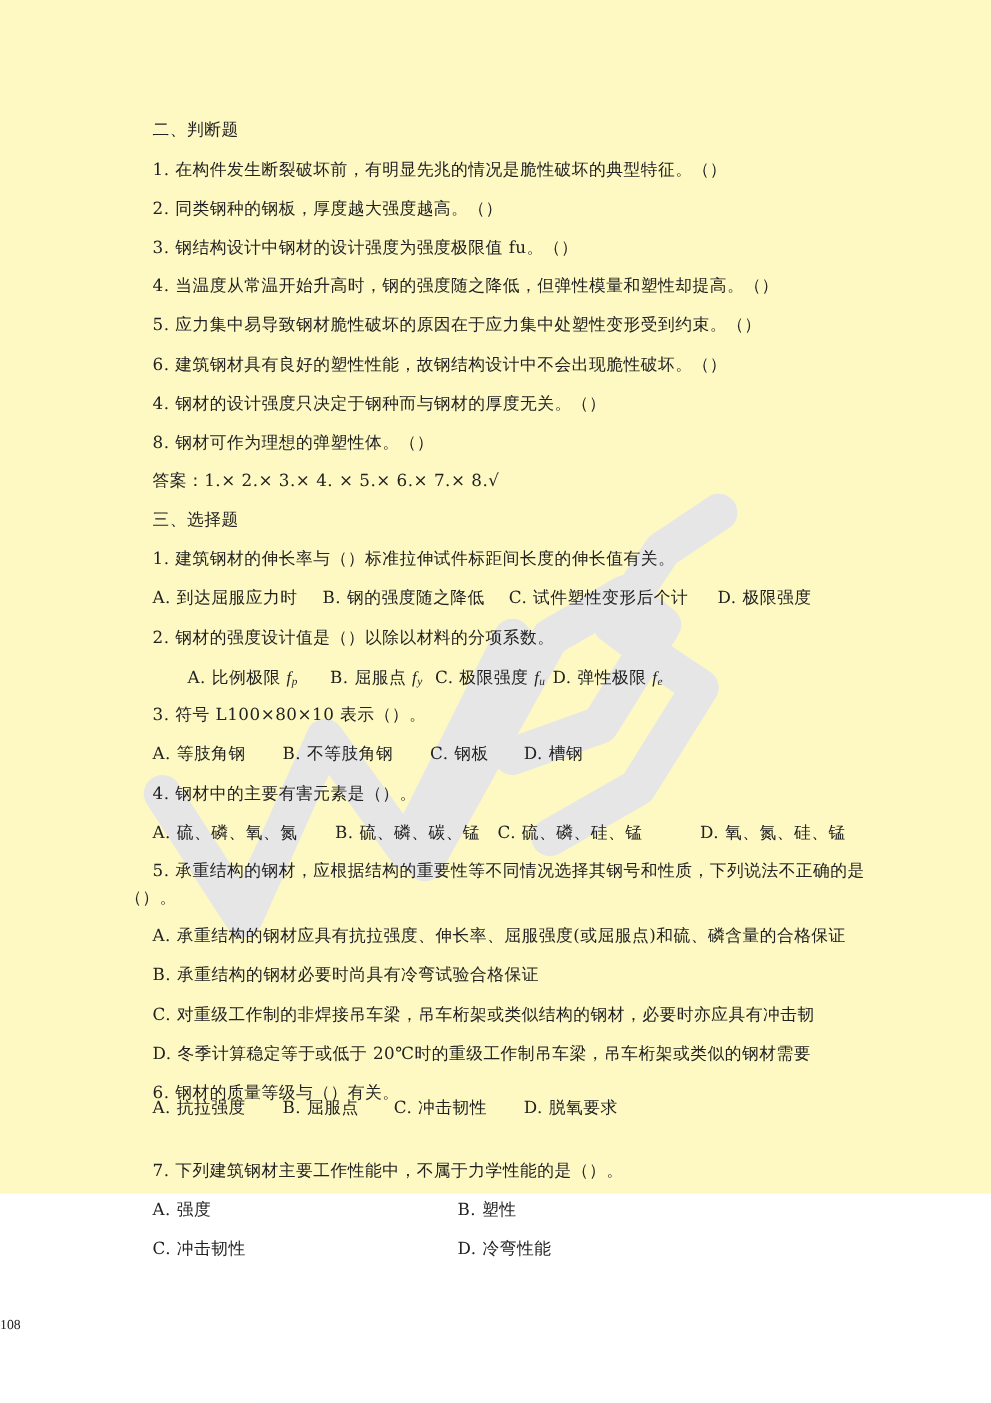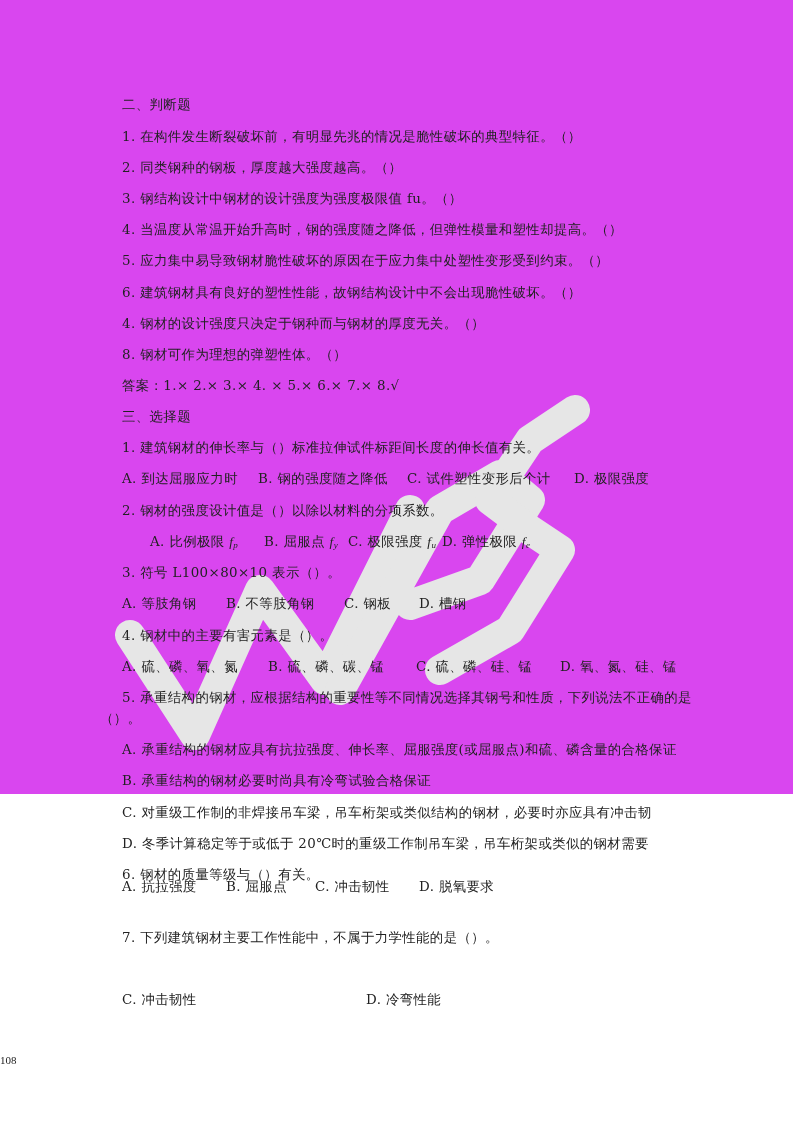--- a/index.html
+++ b/index.html
@@ -1,21 +1,21 @@
 <!DOCTYPE html>
 <html><head>
   <meta charset="utf-8">
   <style>
     html, body { margin: 0; padding: 0; background: #ffffff; }
     body {
       width: 793px; height: 1122px; position: relative; overflow: hidden;
       font-family: "DejaVu Serif", "Liberation Serif", serif;
       color: #222222;
     }
-    .page { position: absolute; left: 0; top: 0; width: 793px; height: 794px; background: #d946ef; }
+    .page { position: absolute; left: 0; top: 0; width: 793px; height: 955px; background: #fef9c3; }
     .watermark {
       position: absolute; left: 110px; top: 390px; width: 480px; height: 360px;
       pointer-events: none; z-index: 0;
     }
     .line {
       position: absolute; left: 122px; font-size: 13.4px; line-height: 18px;
       white-space: nowrap; z-index: 1; letter-spacing: 0.4px;
     }
     .line.wrap-cont { left: 100px; }
     .opt { position: absolute; white-space: nowrap; }
@@ -76,39 +76,43 @@
     <span class="opt" style="left:0">A. 等肢角钢</span>
     <span class="opt" style="left:104px">B. 不等肢角钢</span>
     <span class="opt" style="left:222px">C. 钢板</span>
     <span class="opt" style="left:297px">D. 槽钢</span>
   </div>
 
   <div class="line" style="top:627px">4. 钢材中的主要有害元素是（）。</div>
   <div class="line" style="top:658px; width:560px; height:18px;">
     <span class="opt" style="left:0">A. 硫、磷、氧、氮</span>
     <span class="opt" style="left:146px">B. 硫、磷、碳、锰</span>
-    <span class="opt" style="left:294px">C. 硫、磷、硅、锰</span>
+    <span class="opt" style="left:276px">C. 硫、磷、硅、锰</span>
     <span class="opt" style="left:438px">D. 氧、氮、硅、锰</span>
   </div>
 
   <div class="line" style="top:689px">5. 承重结构的钢材，应根据结构的重要性等不同情况选择其钢号和性质，下列说法不正确的是</div>
   <div class="line wrap-cont" style="top:710px">（）。</div>
   <div class="line" style="top:741px">A. 承重结构的钢材应具有抗拉强度、伸长率、屈服强度(或屈服点)和硫、磷含量的合格保证</div>
   <div class="line" style="top:772px">B. 承重结构的钢材必要时尚具有冷弯试验合格保证</div>
   <div class="line" style="top:804px">C. 对重级工作制的非焊接吊车梁，吊车桁架或类似结构的钢材，必要时亦应具有冲击韧</div>
   <div class="line" style="top:835px">D. 冬季计算稳定等于或低于 20℃时的重级工作制吊车梁，吊车桁架或类似的钢材需要</div>
 
   <div class="line" style="top:866px">6. 钢材的质量等级与（）有关。</div>
   <div class="line" style="top:878px; width:560px; height:18px;">
     <span class="opt" style="left:0">A. 抗拉强度</span>
     <span class="opt" style="left:104px">B. 屈服点</span>
     <span class="opt" style="left:193px">C. 冲击韧性</span>
     <span class="opt" style="left:297px">D. 脱氧要求</span>
   </div>
 
   <div class="line" style="top:929px">7. 下列建筑钢材主要工作性能中，不属于力学性能的是（）。</div>
+  <div class="line" style="top:960px; width:560px; height:18px;">
+    <span class="opt" style="left:0">A. 强度</span>
+    <span class="opt" style="left:244px">B. 塑性</span>
+  </div>
   <div class="line" style="top:991px; width:560px; height:18px;">
     <span class="opt" style="left:0">C. 冲击韧性</span>
     <span class="opt" style="left:244px">D. 冷弯性能</span>
   </div>
 
   <div class="page-number">108</div>
 </div>
 
 </body></html>

